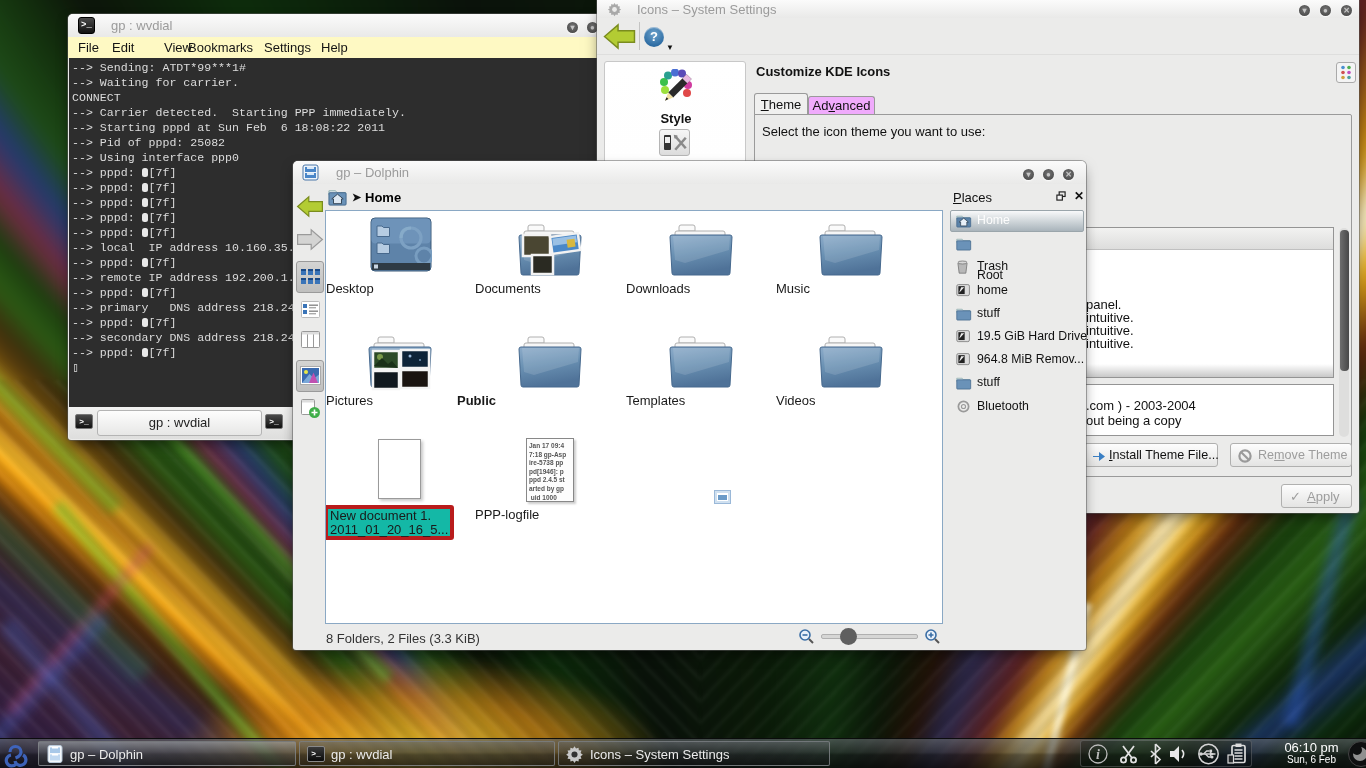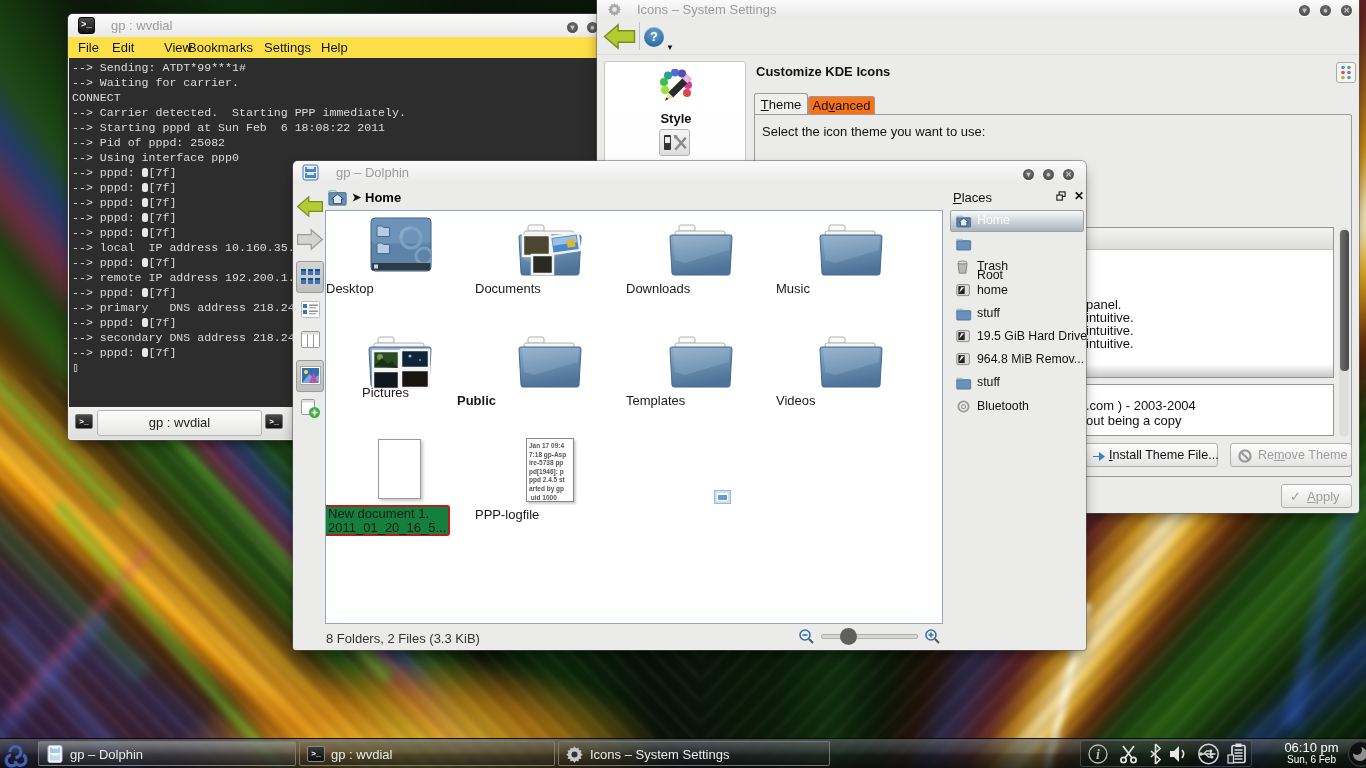--- a/index.html
+++ b/index.html
@@ -27,21 +27,21 @@
 .win{position:absolute;background:#ebebea;box-shadow:0 0 0 1px rgba(90,90,90,.5),0 6px 14px -3px rgba(0,0,0,.55);}
 .tbar{position:absolute;left:0;top:0;right:0;background:linear-gradient(#fbfbfb,#e9e9e8);color:#9a9a9a;}
 .wbtn{position:absolute;width:11px;height:11px;border-radius:50%;background:radial-gradient(circle at 50% 40%,#757575,#4e4e4e 72%);box-shadow:0 1px 1.5px rgba(255,255,255,.95);}
 .wbtn i{position:absolute;left:0;top:0;right:0;bottom:0;color:#c6c6c6;font:bold 8px/11px "Liberation Sans",sans-serif;text-align:center;font-style:normal;}
 
 
 #term{left:68px;top:14px;width:540px;height:426px;border-radius:5px 5px 3px 3px;}
 #term .tbar{height:23px;border-radius:5px 5px 0 0;}
 #termico{position:absolute;left:10px;top:3px;width:17px;height:17px;border-radius:3px;background:linear-gradient(#4a4a4a,#111);border:1px solid #000;color:#fff;font:bold 9px/15px "Liberation Mono",monospace;text-align:center;}
 #term .title{position:absolute;left:43px;top:4px;font-size:13px;color:#9b9b9b;}
-#tmenu{position:absolute;left:0;top:23px;right:0;height:21px;background:#fde047;font-size:13px;color:#141414;}
+#tmenu{position:absolute;left:0;top:23px;right:0;height:21px;background:#fef9c3;font-size:13px;color:#141414;}
 #tmenu span{position:absolute;top:3px;}
 #tcon{position:absolute;left:1px;top:44px;right:1px;bottom:33px;background:#2d2d2d;}
 #tcon pre{margin:0;padding:2px 0 0 3px;font:11.6px/15px "Liberation Mono",monospace;color:#dcdcdc;}
 #tcon i.b{display:inline-block;width:6px;height:9px;background:#e8e8e8;border-radius:2.5px;margin-right:1px;vertical-align:-1px;}
 #ttabs{position:absolute;left:1px;bottom:1px;right:1px;height:32px;background:linear-gradient(#f2f2f1,#dededd);border-radius:0 0 3px 3px;}
 .tico{position:absolute;top:7px;width:18px;height:15px;border-radius:2px;background:linear-gradient(#4a4a4a,#111);border:1px solid #777;color:#fff;font:bold 8px/13px "Liberation Mono",monospace;text-align:center;}
 #ttab1{position:absolute;left:28px;top:3px;width:165px;height:26px;background:linear-gradient(#fdfdfd,#e7e7e6);border:1px solid #b4b4b4;border-radius:3px;font-size:13px;color:#222;text-align:center;line-height:24px;}
 
 
 #syss{left:597px;top:0;width:762px;height:513px;border-radius:0 0 3px 3px;}
@@ -49,21 +49,21 @@
 #syss .title{position:absolute;left:40px;top:2px;font-size:13px;color:#9b9b9b;}
 #sstool{position:absolute;left:0;top:18px;right:0;height:37px;background:#ebebea;border-bottom:1px solid #dededd;}
 #sshelp{position:absolute;left:47px;top:9px;width:20px;height:20px;border-radius:50%;background:radial-gradient(circle at 50% 35%,#6ea3cc,#2e6da4 70%,#1d5a91);color:#fff;font:bold 13px/20px "Liberation Sans",sans-serif;text-align:center;box-shadow:inset 0 1px 1px rgba(255,255,255,.5);}
 #ssdrop{position:absolute;left:69px;top:25px;font-size:8px;color:#111;}
 #sside{position:absolute;left:7px;top:61px;width:142px;height:444px;background:linear-gradient(#ffffff,#fbfbfb 88%,#ececec);border:1px solid #c8c8c8;border-radius:3px;}
 #sstyle{position:absolute;left:19px;top:49px;font-weight:bold;font-size:13px;color:#111;width:104px;text-align:center;}
 #sshead{position:absolute;left:159px;top:64px;font-weight:bold;font-size:13px;color:#111;}
 #ssgrid{position:absolute;left:739px;top:62px;width:20px;height:21px;border:1px solid #aaa;border-radius:3px;background:#f4f4f4;}
 .tab{position:absolute;font-size:13px;color:#111;text-align:center;}
 #tab1{left:157px;top:93px;width:54px;height:22px;background:#f0f0ef;border:1px solid #9a9a9a;border-bottom:none;border-radius:3px 3px 0 0;line-height:21px;}
-#tab2{left:211px;top:96px;width:67px;height:19px;background:#f97316;border:1px solid #9a9a9a;border-bottom:none;border-radius:3px 3px 0 0;line-height:18px;}
+#tab2{left:211px;top:96px;width:67px;height:19px;background:#f0abfc;border:1px solid #9a9a9a;border-bottom:none;border-radius:3px 3px 0 0;line-height:18px;}
 #ssframe{position:absolute;left:157px;top:114px;width:598px;height:363px;border:1px solid #9a9a9a;border-radius:0 2px 2px 2px;background:#ebebea;}
 #ssel{position:absolute;left:165px;top:124px;font-size:13px;color:#111;}
 #sslist{position:absolute;left:165px;top:227px;width:572px;height:151px;border:1px solid #949494;background:#fff;}
 #sslisthead{position:absolute;left:0;top:0;right:0;height:22px;background:linear-gradient(#f2f2f1,#dddddc);border-bottom:1px solid #c0c0c0;}
 #ssfrag{position:absolute;left:489px;top:299px;font-size:13px;line-height:12.9px;color:#111;white-space:pre;}
 #sssel{position:absolute;left:165px;top:364px;width:571px;height:13px;background:linear-gradient(#ffffff,#c8c8c8);}
 #ssdesc{position:absolute;left:165px;top:384px;width:572px;height:52px;border:1px solid #949494;background:#fff;}
 #ssdtxt{position:absolute;left:489px;top:399px;font-size:13px;line-height:14.5px;color:#111;white-space:pre;}
 #ssscroll{position:absolute;left:742px;top:228px;width:10px;height:209px;background:#dededd;border-radius:5px;}
 #ssscroll b{position:absolute;left:0.5px;top:2px;width:9px;height:141px;border-radius:4px;background:linear-gradient(90deg,#6e6e6e,#484848);}
@@ -417,25 +417,25 @@
  uid 1000</div>
     <div style="position:absolute;left:388px;top:279px;width:17px;height:14px;background:#cfe0f0;border:1px solid #9ab8d8;">
         <div style="position:absolute;left:2px;top:2px;width:11px;height:8px;background:#fff;"></div>
         <div style="position:absolute;left:3px;top:4px;width:9px;height:5px;background:#6a9ac8;"></div>
       </div>
 
     <div class="fi" style="left:0px;top:70px;">Desktop</div>
     <div class="fi" style="left:149px;top:70px;">Documents</div>
     <div class="fi" style="left:300px;top:70px;">Downloads</div>
     <div class="fi" style="left:450px;top:70px;">Music</div>
-    <div class="fi" style="left:0px;top:174px;margin-left:36px;">Pictures</div>
+    <div class="fi" style="left:0px;top:182px;">Pictures</div>
     <div class="fi" style="left:131px;top:182px;font-weight:bold;">Public</div>
     <div class="fi" style="left:300px;top:182px;">Templates</div>
     <div class="fi" style="left:450px;top:182px;">Videos</div>
-    <div class="fi" style="left:-2px;top:294px;width:160px;"><span style="display:inline-block;background:#15803d;border:2px solid #b91c1c;border-radius:3px;padding:0 2px;line-height:13.5px;">New document 1.<br>2011_01_20_16_5...</span></div>
+    <div class="fi" style="left:-2px;top:294px;width:160px;"><span style="display:inline-block;background:#14b8a6;border:4px solid #b91c1c;border-radius:3px;padding:0 2px;line-height:13.5px;">New document 1.<br>2011_01_20_16_5...</span></div>
     <div class="fi" style="left:149px;top:296px;">PPP-logfile</div>
   </div>
 
   <div id="dplaces" style="position:absolute;left:657px;top:49px;width:136px;height:380px;">
     <div style="position:absolute;left:3px;top:-20px;font-size:13px;color:#111;"><u>P</u>laces</div>
     <svg style="position:absolute;left:106px;top:-19px;" width="10" height="10" viewBox="0 0 11 11">
         <rect x="3.5" y="1" width="6.5" height="5" fill="none" stroke="#222" stroke-width="1.3"></rect>
         <rect x="1" y="4.5" width="6" height="5.5" fill="#f4f4f4" stroke="#222" stroke-width="1.3"></rect>
       </svg>
     <div style="position:absolute;left:124px;top:-21px;font-weight:bold;font-size:12px;color:#111;">✕</div>

